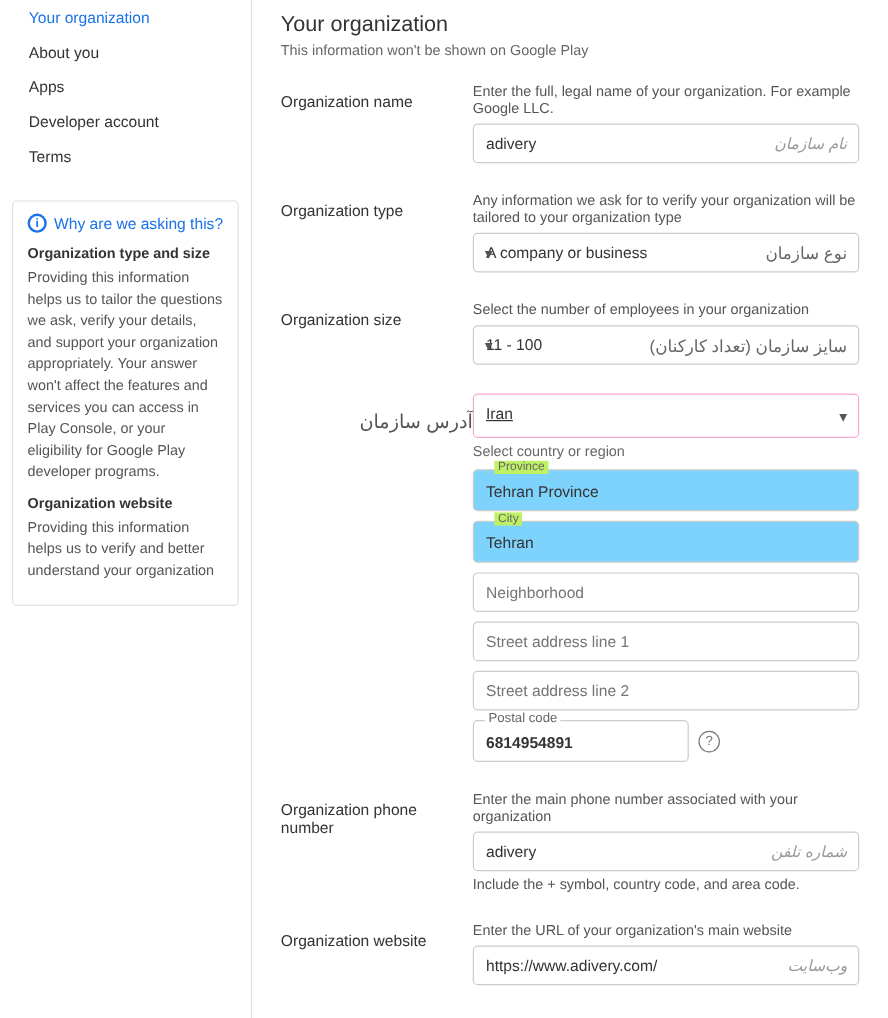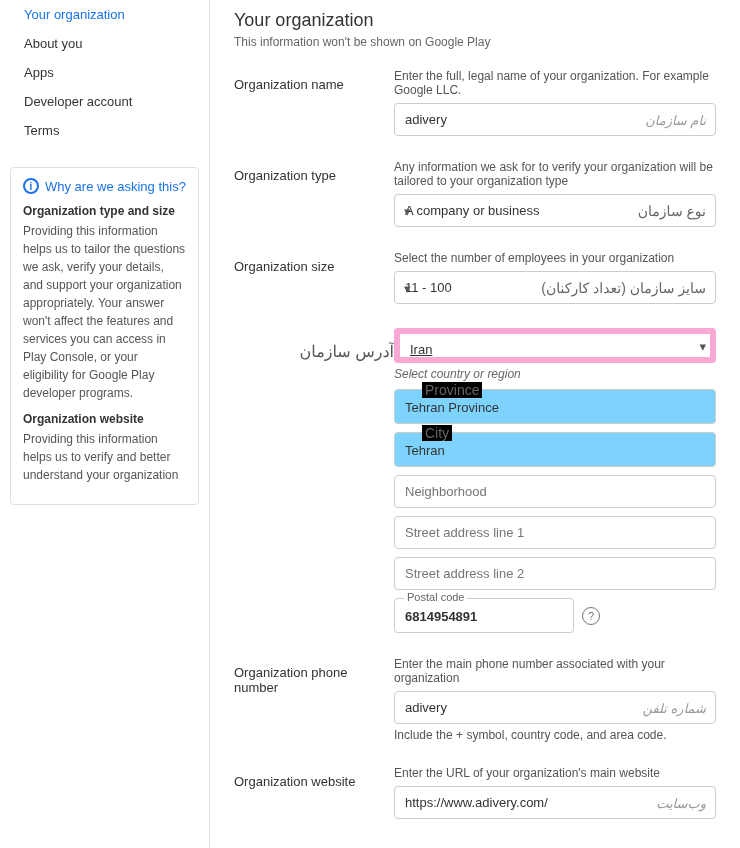--- a/index.html
+++ b/index.html
@@ -129,23 +129,23 @@
       background: #fff;
       direction: ltr;
     }
 
     .select-wrapper {
       position: relative;
       width: 100%;
     }
     .select-wrapper select {
       width: 100%;
-      border: 6px solid #f9a8d4;
-      border-radius: 4px;
-      padding: 8px 30px 0 10px;
+      border: 1px solid #f9a8d4;
+      border-radius: 4px;
+      padding: 8px 30px 12px 10px;
       font-size: 13px;
       color: #333;
       outline: none;
       background: #fff;
       appearance: none;
       cursor: pointer;
       text-decoration: underline;
     }
     .select-wrapper::after {
       content: '▾';
@@ -167,24 +167,24 @@
       display: flex;
       flex-direction: column;
       gap: 8px;
     }
     .field-with-label {
       position: relative;
     }
     .field-with-label .floating-label {
       position: absolute;
       top: -7px;
-      left: 28px;
-      background: #000000;
+      left: 18px;
+      background: #bef264;
       padding: 0 3px;
-      font-size: 14px;
+      font-size: 10px;
       color: #666;
     }
     .field-with-label input {
       width: 100%;
       border: 1px solid #ccc;
       border-radius: 4px;
       padding: 10px 10px 8px 10px;
       font-size: 13px;
       color: #333;
       outline: none;
@@ -387,21 +387,21 @@
 
         <div class="select-wrapper" style="margin-bottom:4px;">
           <select>
             <option>Iran</option>
             <option>United States</option>
             <option>United Kingdom</option>
             <option>Germany</option>
             <option>France</option>
           </select>
         </div>
-        <div class="select-helper" style="margin-bottom:8px;font-style:italic;">Select country or region</div>
+        <div class="select-helper" style="margin-bottom:8px;">Select country or region</div>
 
         <div class="address-fields">
 
           <div class="field-with-label">
             <span class="floating-label">Province</span>
             <input type="text" value="Tehran Province" style="">
           </div>
 
           <div class="field-with-label">
             <span class="floating-label">City</span>

